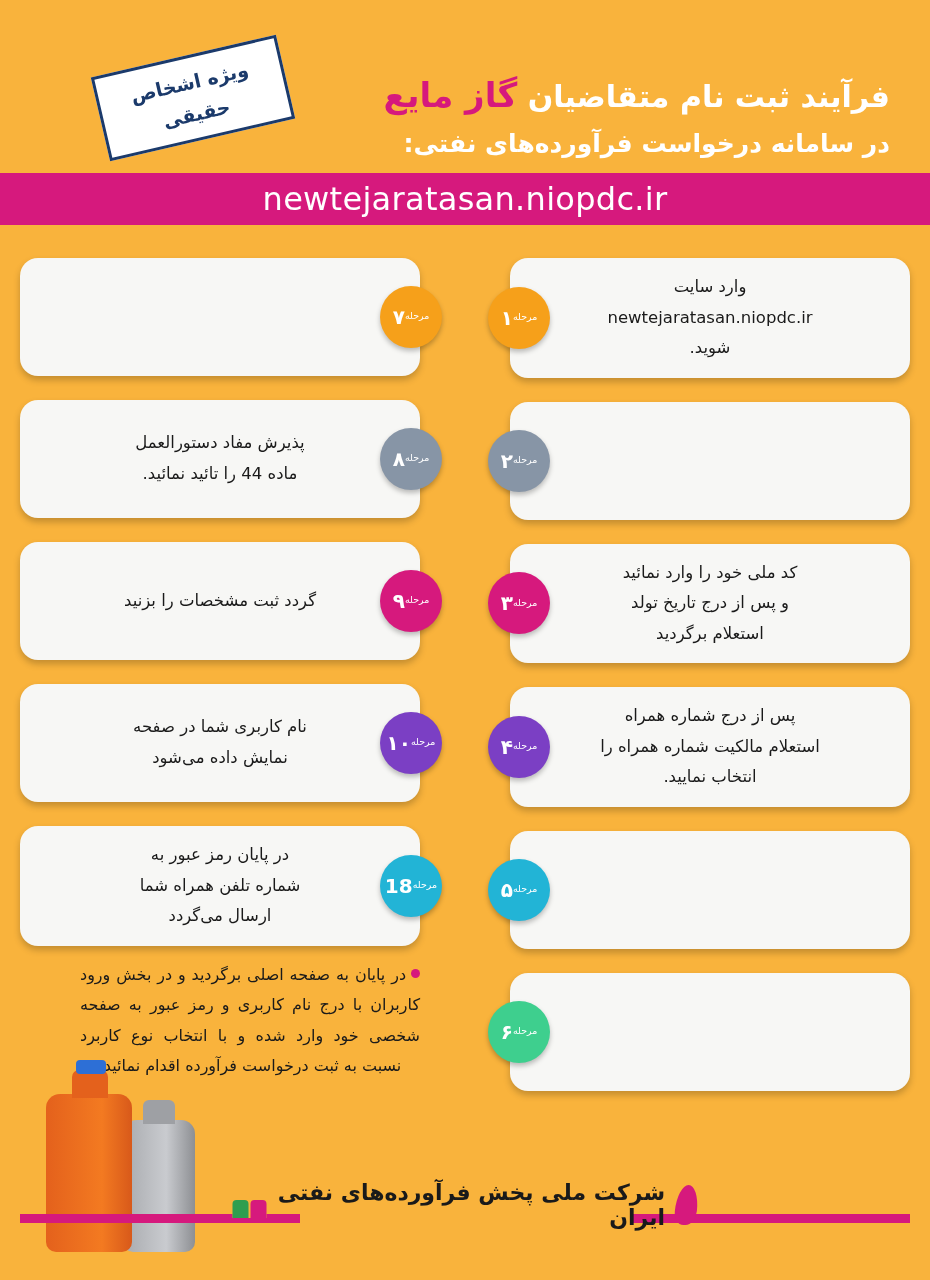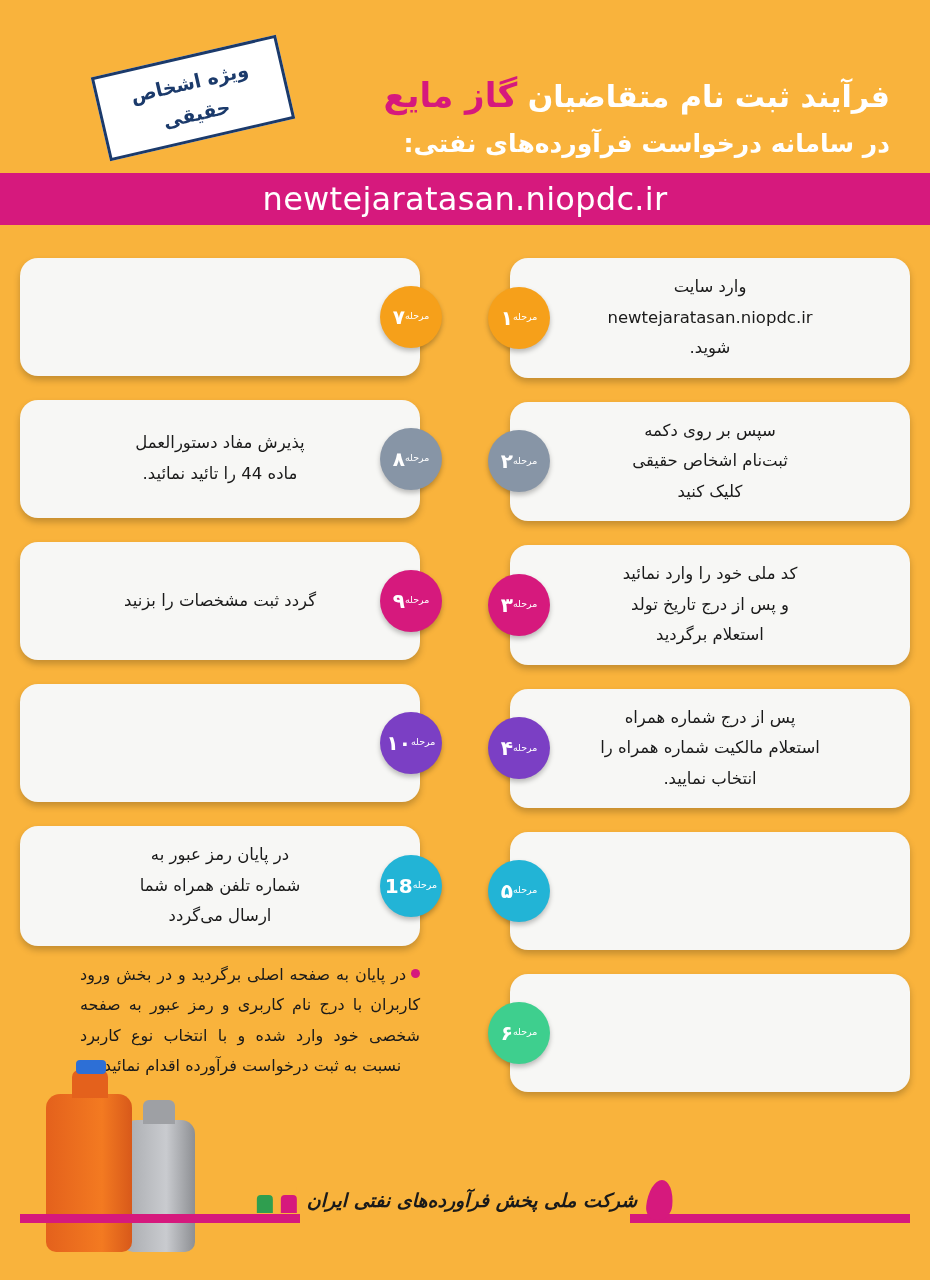--- a/index.html
+++ b/index.html
@@ -192,25 +192,23 @@
     position: absolute;
     top: 18px;
     left: 50%;
     transform: translateX(-50%);
     display: flex;
     align-items: center;
     gap: 10px;
     direction: rtl;
   }
   .footer-logo-text {
-    font-size: 19px;
+    font-size: 22px;
     color: #1a1a1a;
     font-weight: bold;
-    font-style: italic;
-    text-align: center;
   }
   .flame {
     width: 26px;
     height: 40px;
     background: #d6197d;
     border-radius: 50% 50% 45% 45% / 65% 65% 35% 35%;
     transform: skewX(-6deg);
   }
   .niopdc-mark {
     width: 40px;
@@ -313,23 +311,20 @@
       <div class="step-text">وارد سایت
 newtejaratasan.niopdc.ir
 شوید.</div>
     </div>
 
     <div class="step" style="min-height:118px">
       <div class="badge" style="background:#8795a6">
         <div class="badge-label">مرحله</div>
         <div class="badge-num">۲</div>
       </div>
-      <div class="step-text">سپس بر روی دکمه
-ثبت‌نام اشخاص حقیقی
-کلیک کنید</div>
     </div>
 
     <div class="step" style="min-height:118px">
       <div class="badge" style="background:#d6197d">
         <div class="badge-label">مرحله</div>
         <div class="badge-num">۳</div>
       </div>
       <div class="step-text">کد ملی خود را وارد نمائید
 و پس از درج تاریخ تولد
 استعلام برگردید</div>
@@ -385,20 +380,22 @@
         <div class="badge-num">۹</div>
       </div>
       <div class="step-text">گردد ثبت مشخصات را بزنید</div>
     </div>
 
     <div class="step" style="min-height:118px">
       <div class="badge" style="background:#7b3fc4">
         <div class="badge-label">مرحله</div>
         <div class="badge-num">۱۰</div>
       </div>
+      <div class="step-text">نام کاربری شما در صفحه
+نمایش داده می‌شود</div>
     </div>
 
     <div class="step" style="min-height:118px">
       <div class="badge" style="background:#22b4d6">
         <div class="badge-label">مرحله</div>
         <div class="badge-num">18</div>
       </div>
       <div class="step-text">در پایان رمز عبور به
 شماره تلفن همراه شما
 ارسال می‌گردد</div>

